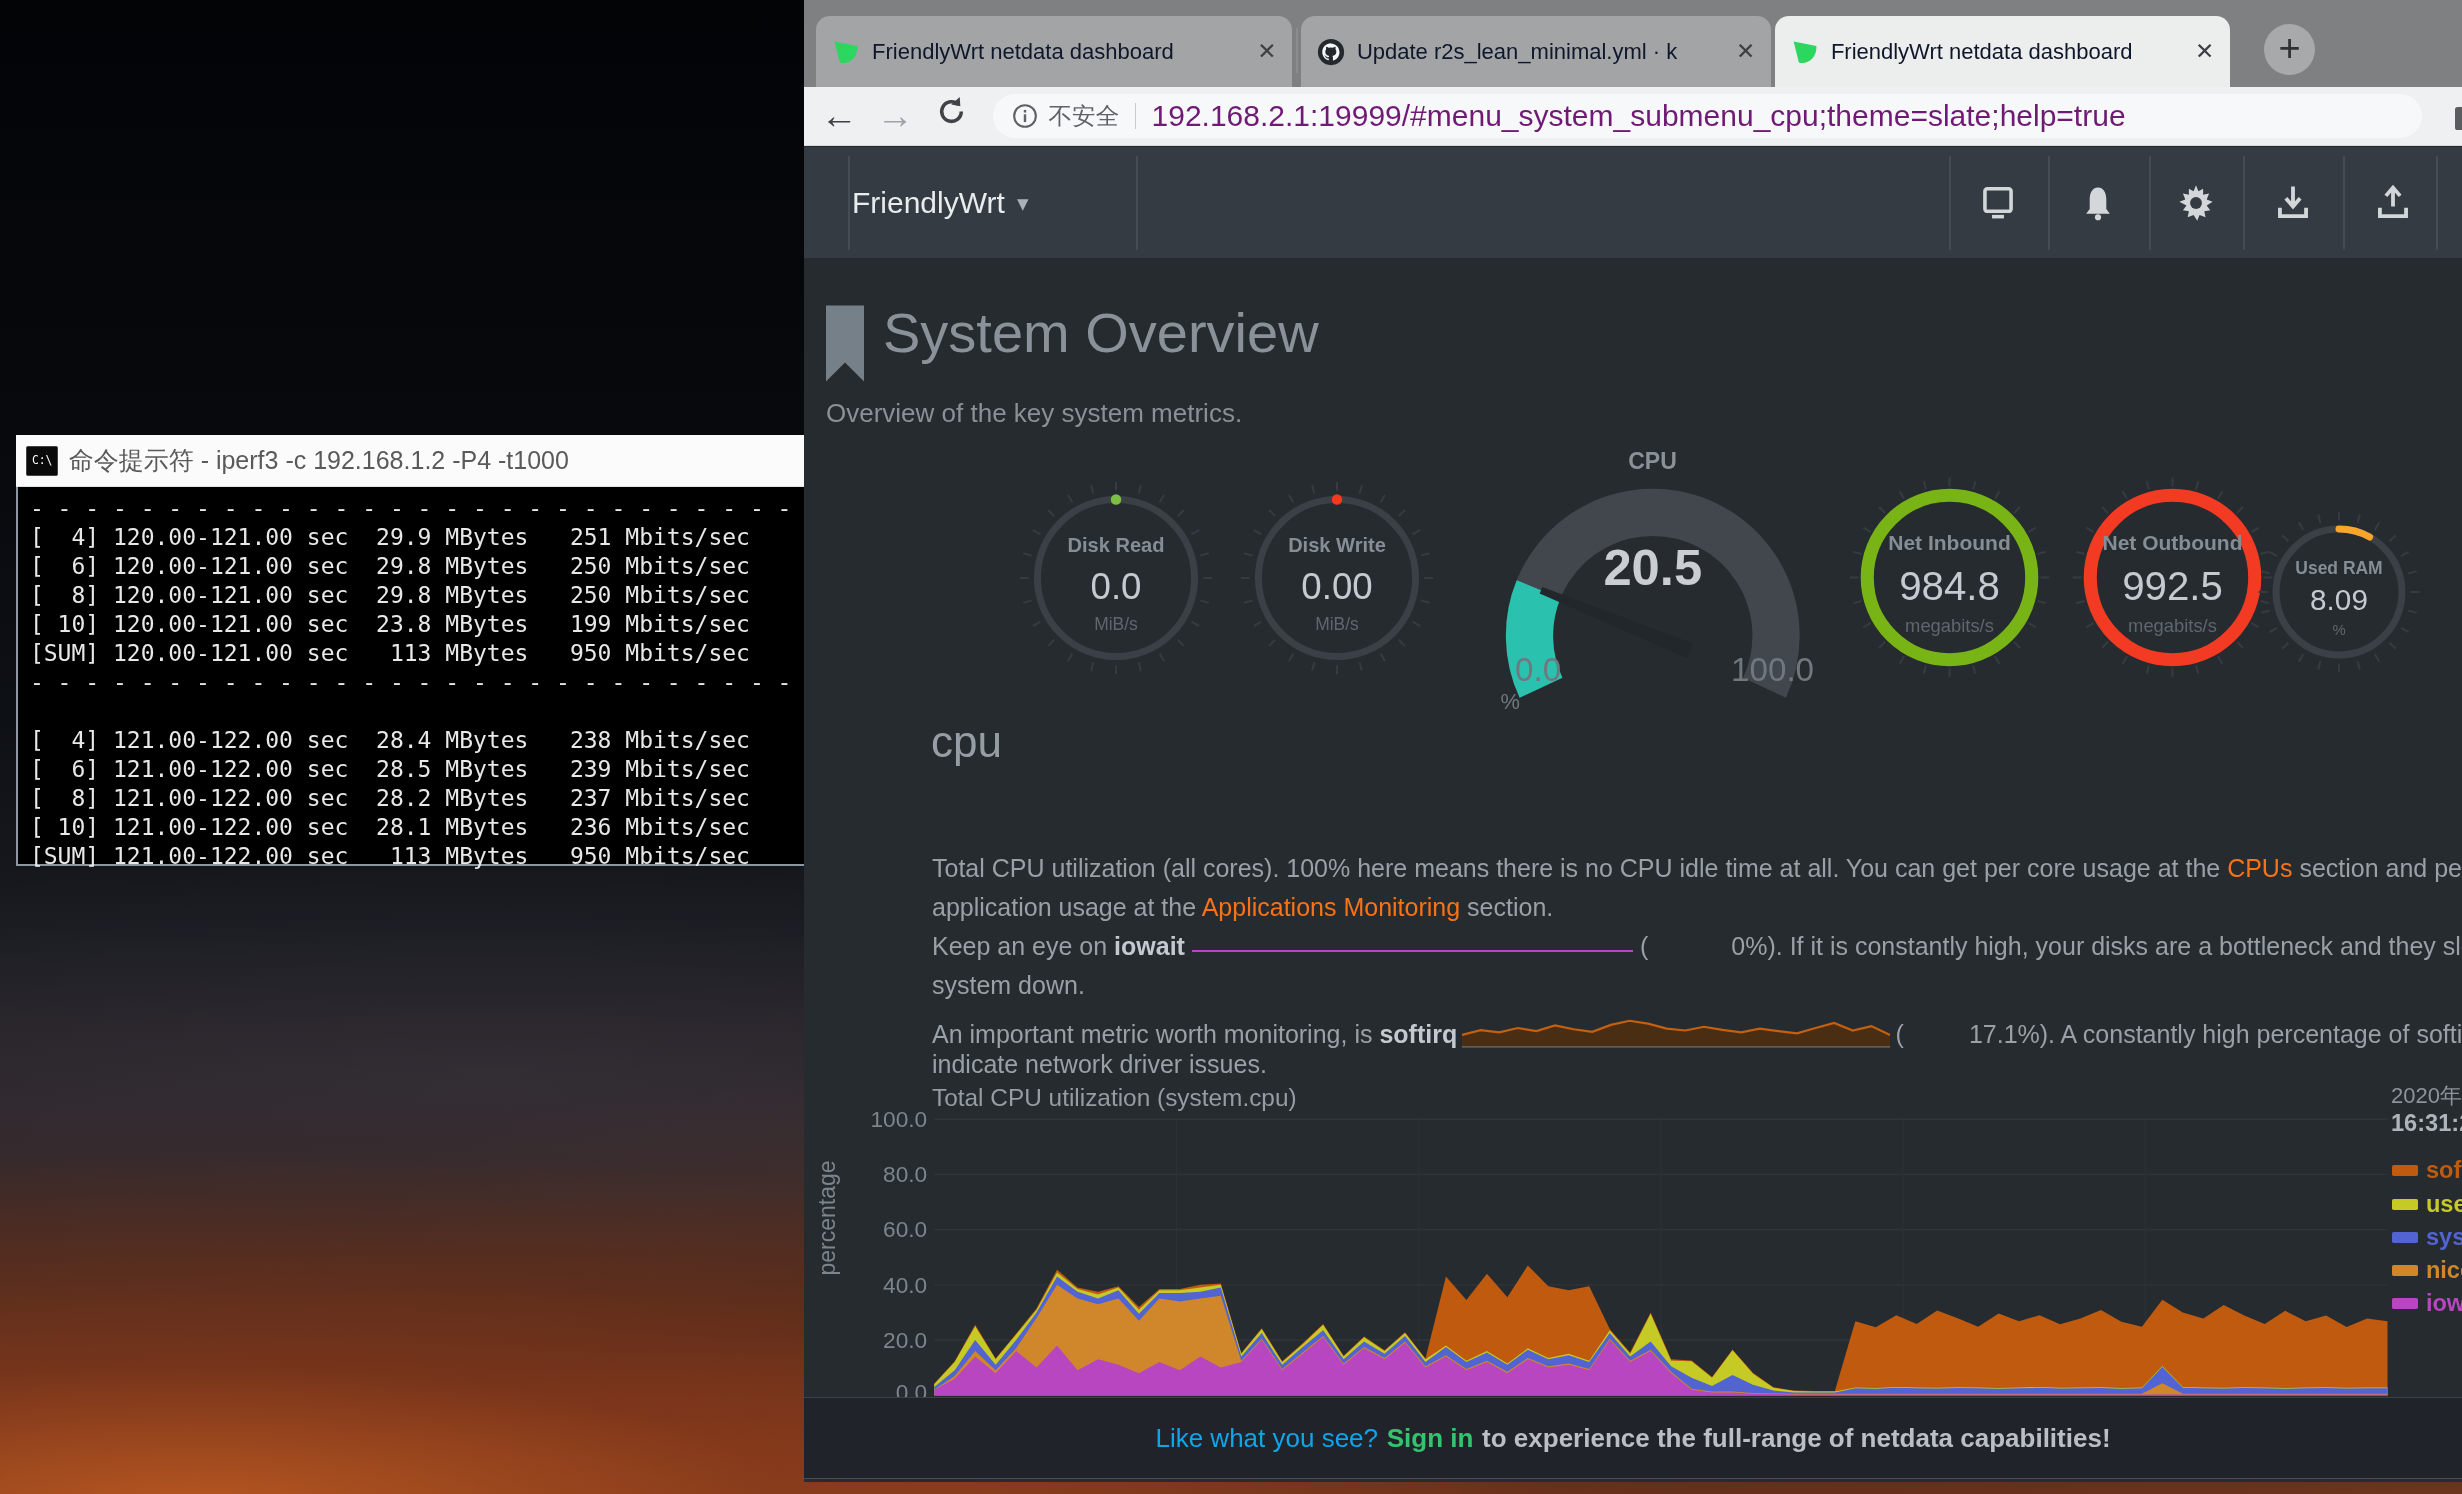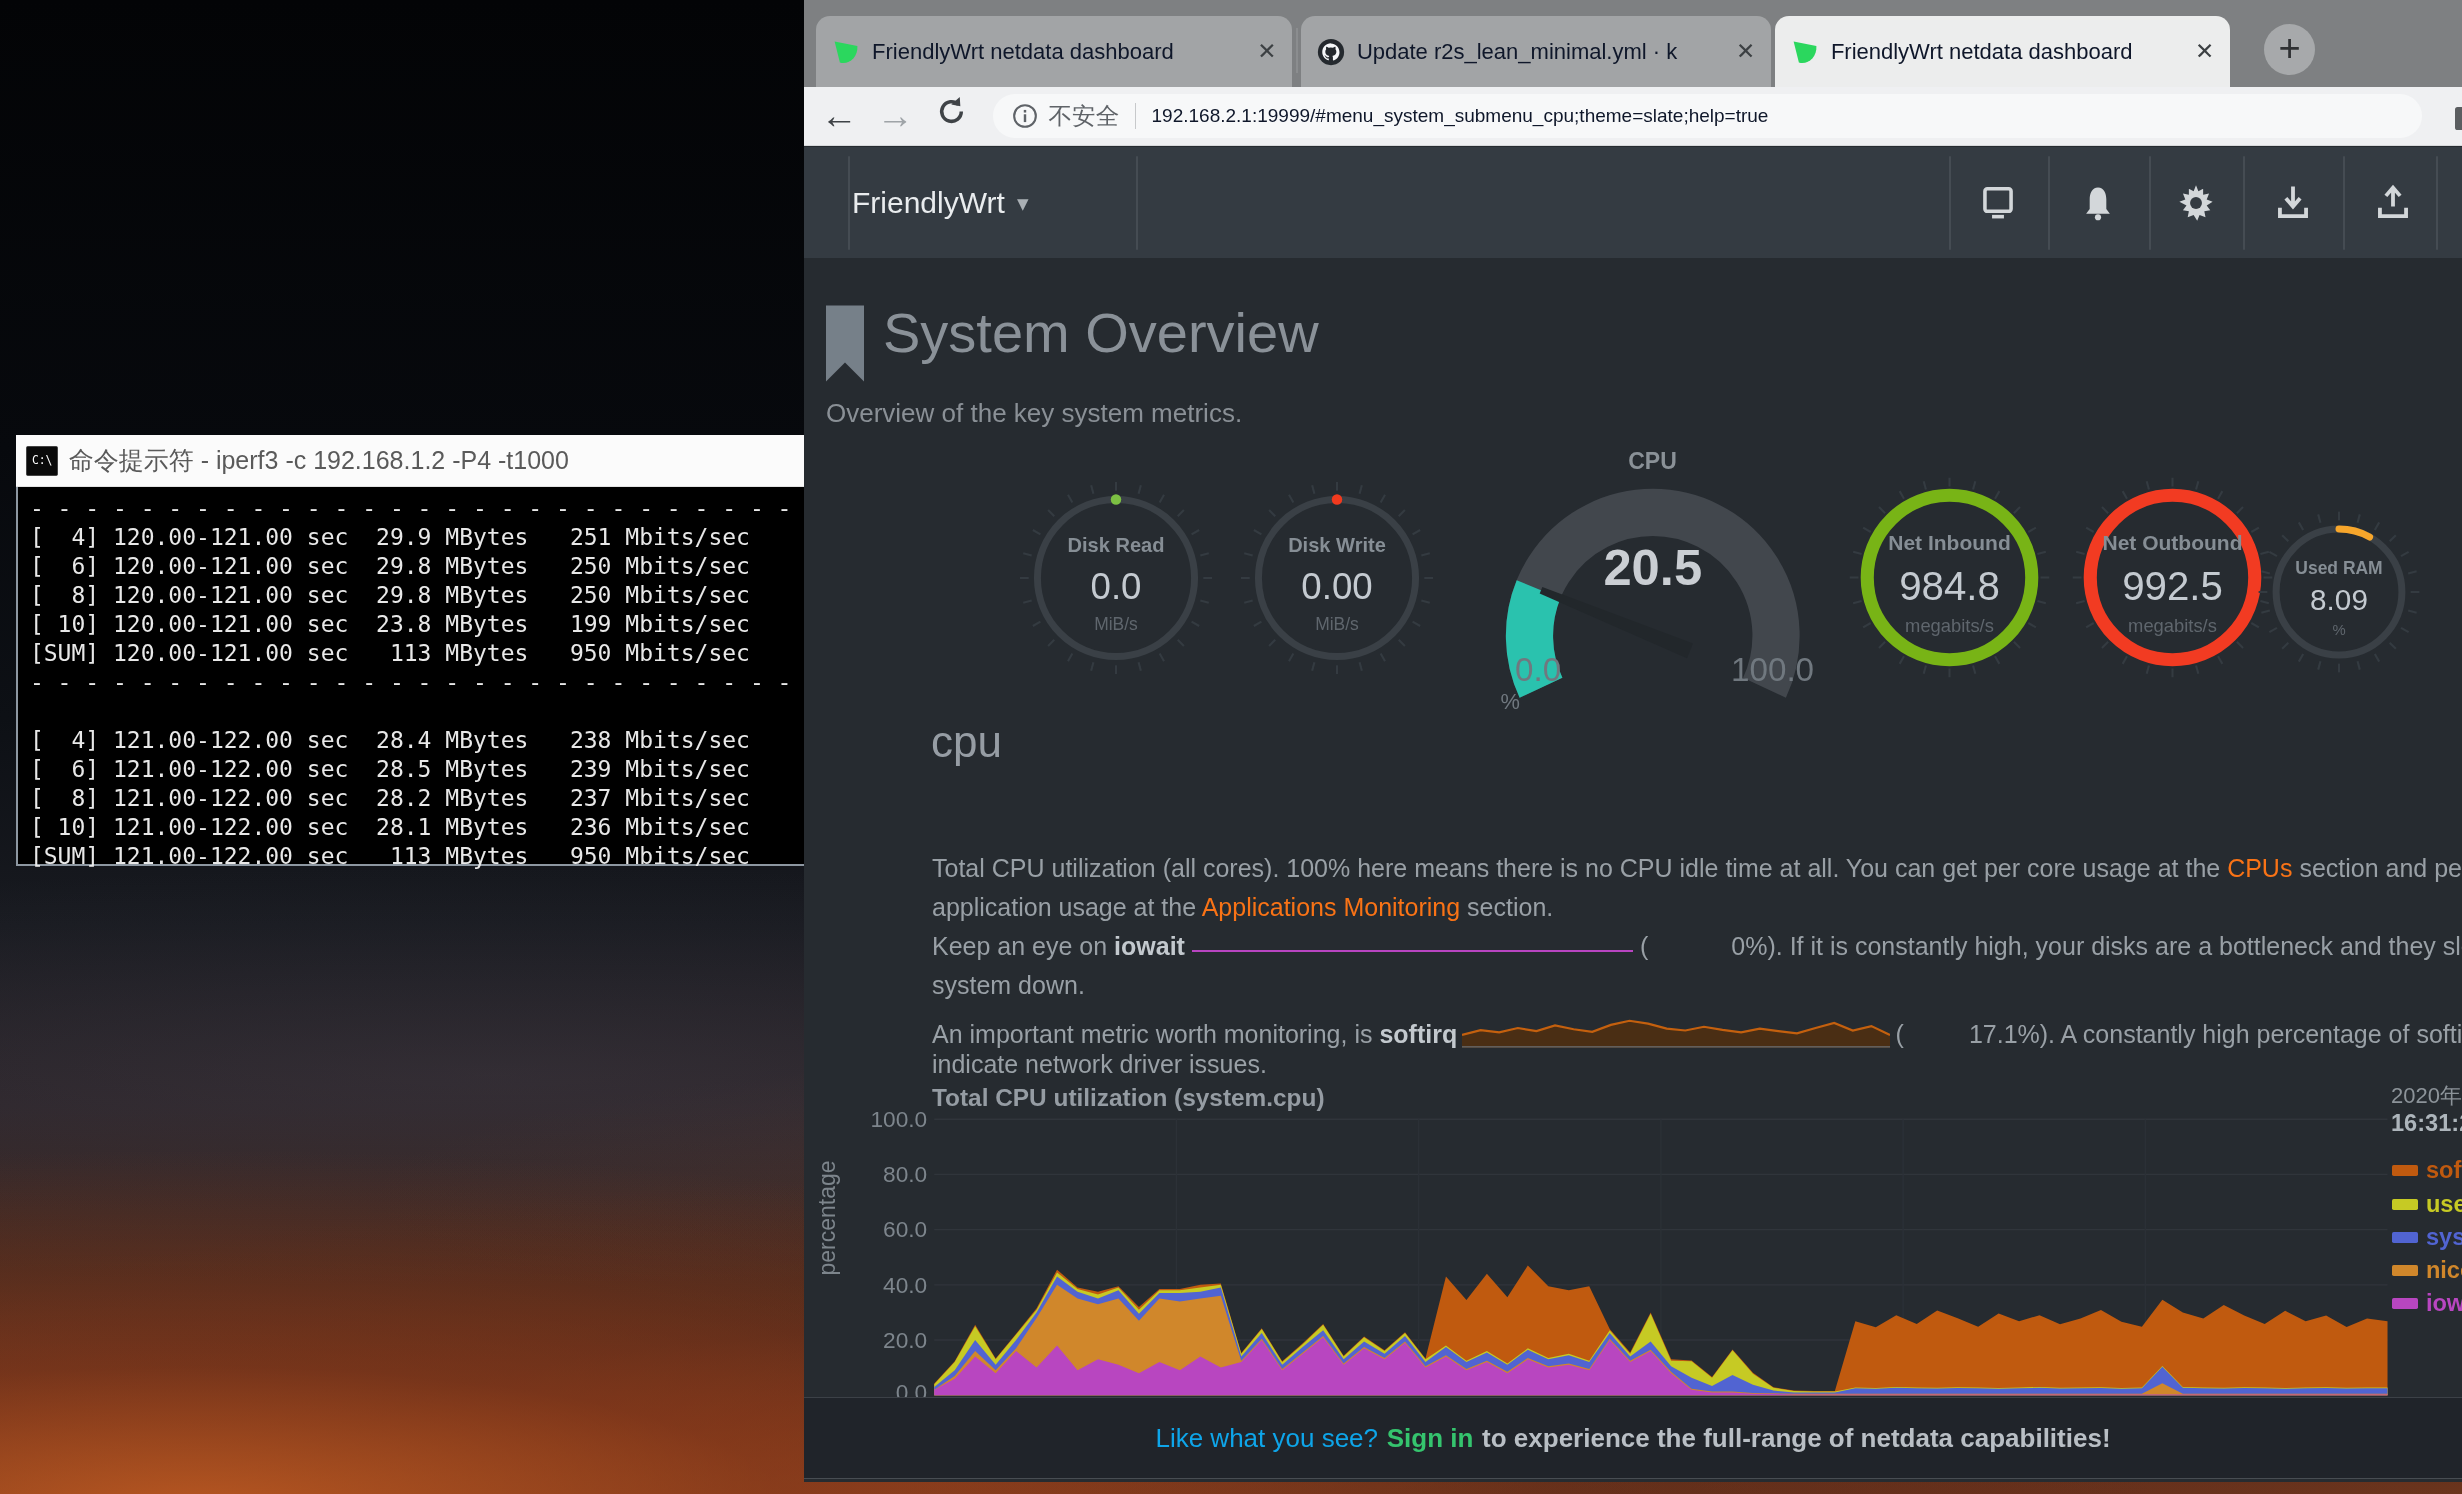--- a/index.html
+++ b/index.html
@@ -44,21 +44,21 @@
     background:#a7a9ab;color:#2f3133;font-size:38px;line-height:49px;text-align:center;}
   #toolbar{position:absolute;left:0;top:87px;width:100%;height:59px;background:#eff0f2;
     border-bottom:0.9px solid #d7d9db;display:flex;align-items:center;box-sizing:border-box;}
   .navbtn{font-size:37px;width:56px;text-align:center;flex:0 0 auto;}
   #back-btn{color:#3f4347;margin-left:7px;}
   #fwd-btn{color:#9fa4a8;}
   #omnibox{flex:0 0 auto;width:1429px;height:44px;margin-left:14px;background:#f7f8f9;
     border-radius:22px;display:flex;align-items:center;padding:0 19px;box-sizing:border-box;}
   #sec-label{color:#5f6368;font-size:23.6px;margin-left:10.5px;white-space:nowrap;}
   #omni-div{width:0.9px;height:26px;background:#c7c9cb;margin:0 15.7px;}
-  #url-text{color:#0f172a;font-size:19px;white-space:nowrap;overflow:hidden;}
+  #url-text{color:#701a75;font-size:30px;white-space:nowrap;overflow:hidden;}
   #edge-ico{position:absolute;right:0;top:107px;width:7px;height:23px;background:#5a5d60;border-radius:2.6px 0 0 2.6px;}
 
   
   #nd-header{position:absolute;left:0;top:147px;width:100%;height:112px;background:#343b42;}
   .vsep{position:absolute;top:8.7px;height:94px;width:1.7px;background:#454c53;border-radius:1.7px;}
   #host-dd{position:absolute;left:48px;top:0;height:112px;display:flex;align-items:center;}
   #host-name{color:#e9ecee;font-size:30px;}
   #host-caret{color:#aab0b5;font-size:23px;margin-left:12.2px;}
   .hicon{position:absolute;top:30px;width:52px;height:52px;display:flex;align-items:center;justify-content:center;}
   .hicon svg{width:38px;height:38px;}
@@ -74,21 +74,21 @@
   #cpu-heading{left:127px;top:459px;font-size:44px;color:#969da4;}
   .pline{position:absolute;left:128px;white-space:nowrap;font-size:25px;color:#99a0a6;}
   .pline b{color:#c3c9ce;}
   .pline .wlink{color:#f97316;font-weight:normal;}
   .iow-spark{display:inline-block;width:441px;height:10.5px;border-bottom:2.6px solid #b845c1;
     margin:0 7px;vertical-align:3.5px;}
   .gap1{display:inline-block;width:83px;}
   .gap2{display:inline-block;width:65px;}
   #soft-spark{vertical-align:-5.2px;margin:0 5.2px;}
 
-  #chart-title{left:128px;top:826px;font-size:24.4px;font-weight:bold;color:#959ca3;white-space:nowrap;}
+  #chart-title{left:128px;top:826px;font-size:24.4px;font-weight:normal;color:#959ca3;white-space:nowrap;}
   #chart-date{left:1587px;top:823px;font-size:22px;color:#8c9399;white-space:nowrap;}
   #chart-time{left:1587px;top:852px;font-size:23.6px;font-weight:bold;color:#adb5bb;white-space:nowrap;}
   #ylabel{left:-3.5px;top:978px;width:52px;font-size:23px;color:#7d858c;transform:rotate(-90deg);white-space:nowrap;}
   .legend-row{position:absolute;left:1588px;display:flex;align-items:center;white-space:nowrap;}
   .legend-row .sw{width:26px;height:11.4px;border-radius:1.7px;margin-right:7.9px;flex:0 0 auto;}
   .legend-row .lg{font-size:23.6px;font-weight:bold;}
 
   #nd-footer{position:absolute;left:0;top:1397px;width:100%;height:80px;background:#20242a;
     border-top:1.7px solid #3c4147;border-bottom:1.7px solid #484d52;
     display:flex;align-items:center;justify-content:center;}

